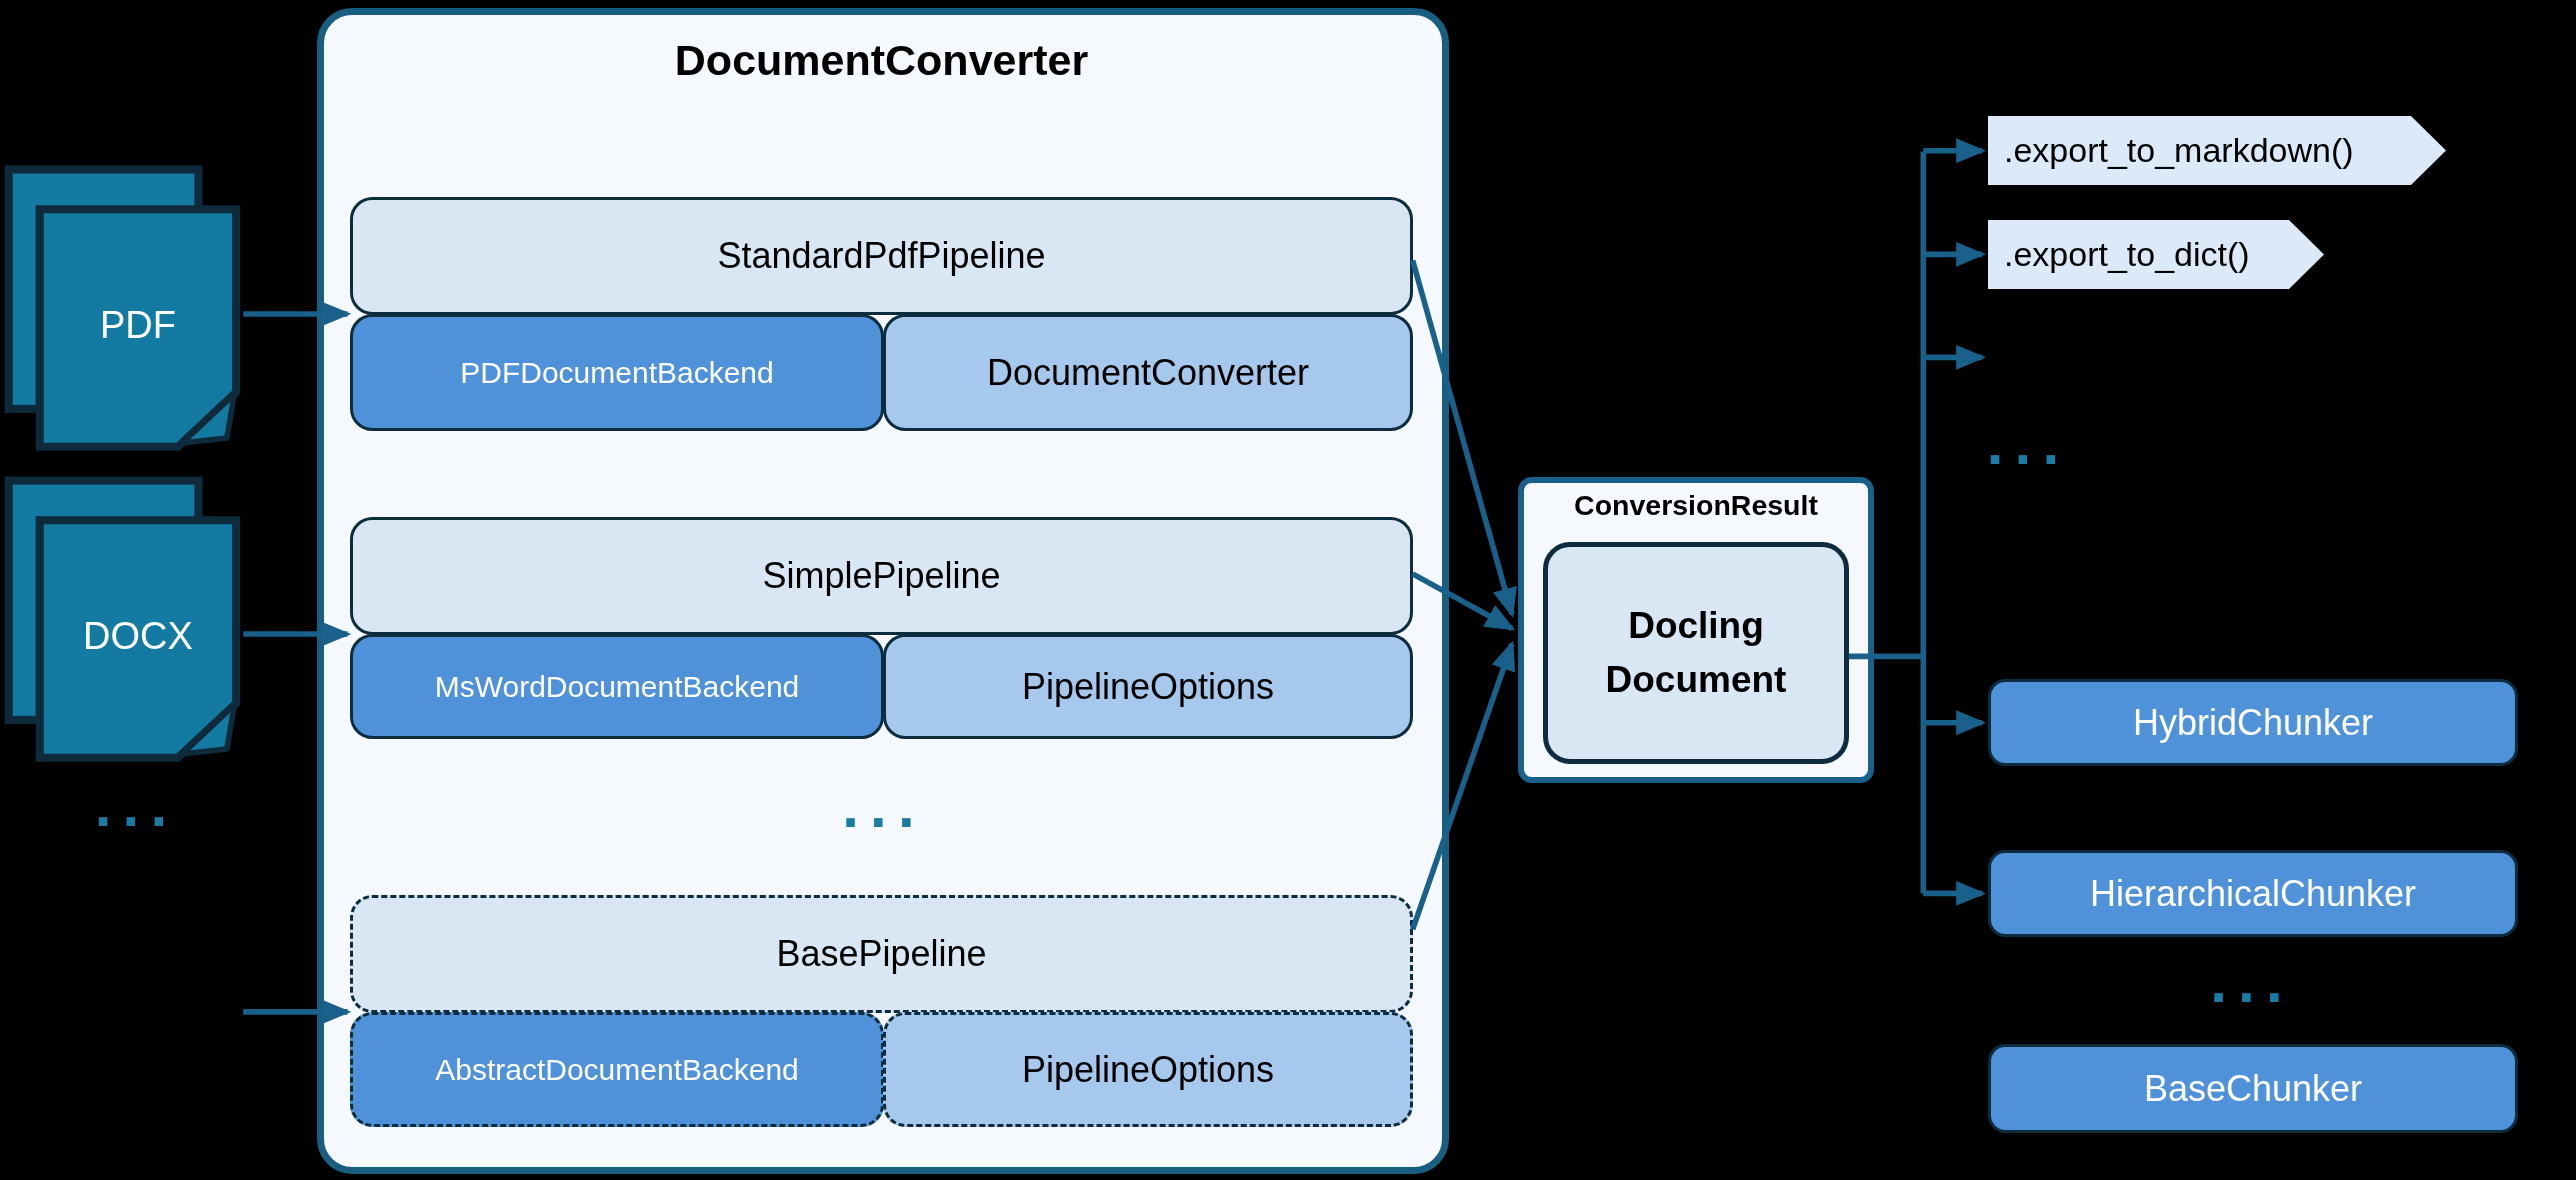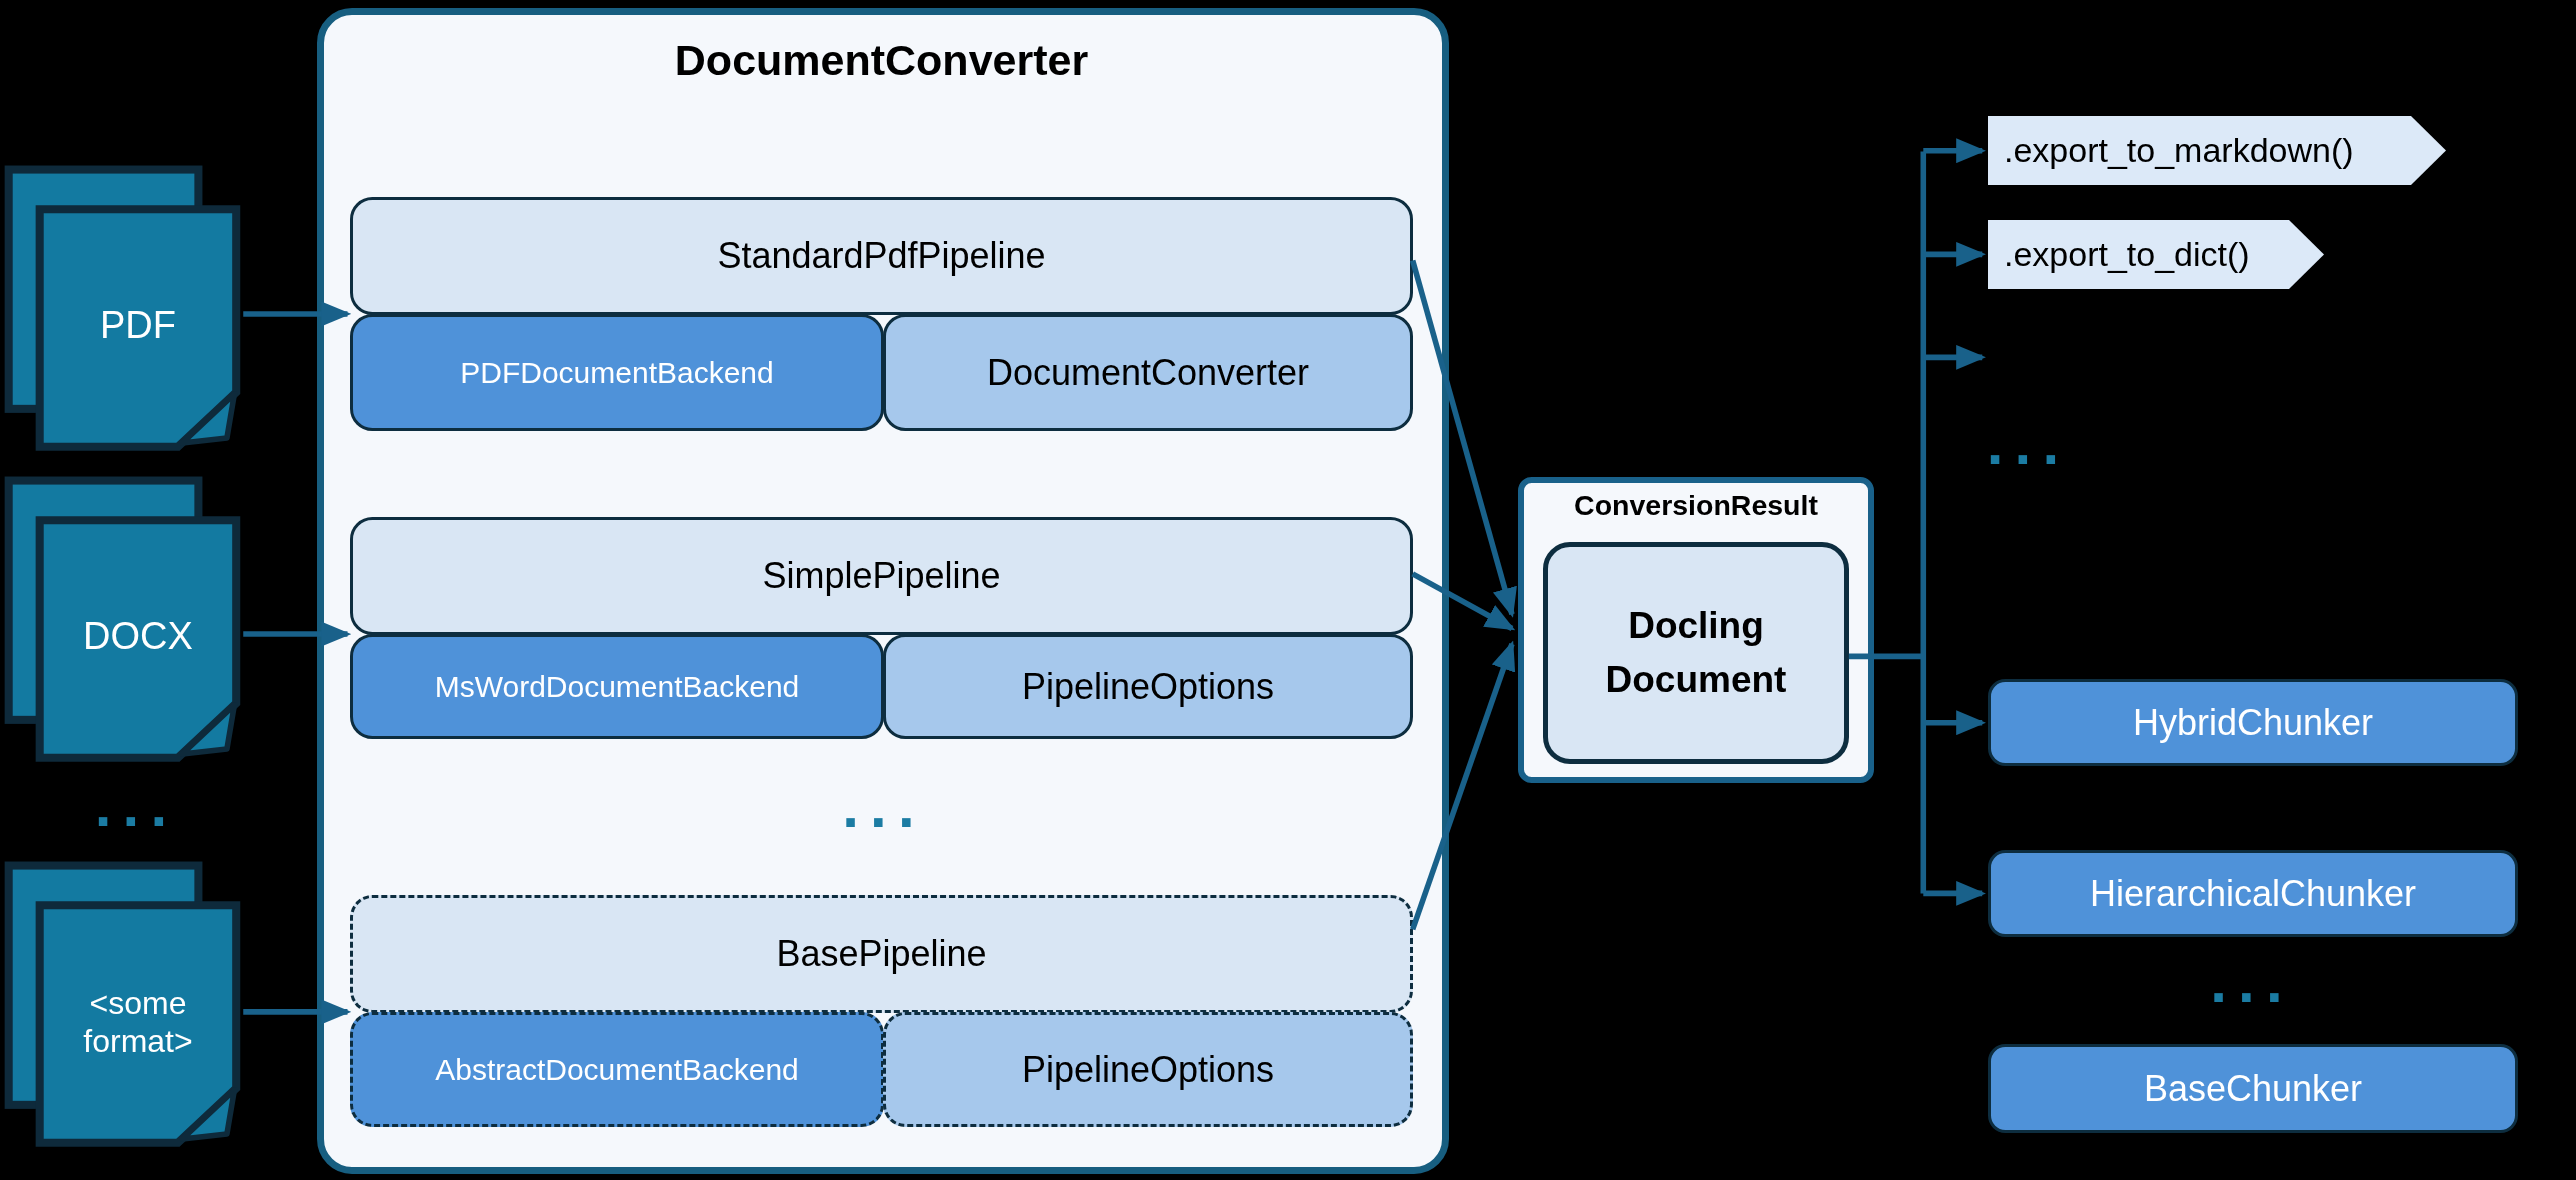--- a/index.html
+++ b/index.html
@@ -77,28 +77,20 @@
       <path class="page" d="M64,79 H381 V374 L287,462 H64 Z"></path>
       <path class="page flap" d="M294,456 L378,377 L366,448 Z"></path>
     </svg>
     <div class="doclabel">DOCX</div>
   </div>
 
   <div class="abs flexc" style="left:37px;top:771px;width:199px;height:68px">
     <span class="dots">...</span>
   </div>
 
-  <div class="abs docicon" style="top:856px">
-    <svg width="248" height="295" viewBox="0 0 400 475">
-      <rect class="page" x="14" y="15" width="306" height="386"></rect>
-      <path class="page" d="M64,79 H381 V374 L287,462 H64 Z"></path>
-      <path class="page flap" d="M294,456 L378,377 L366,448 Z"></path>
-    </svg>
-    <div class="doclabel small">&lt;some format&gt;</div>
-  </div>
 
   <div class="abs flexc box-light pipe" style="top:197px">
     <span>StandardPdfPipeline</span>
   </div>
   <div class="abs flexc box-blue backend" style="top:314px;height:117px">
     <span>PDFDocumentBackend</span>
   </div>
   <div class="abs flexc box-medium options" style="top:314px;height:117px">
     <span>DocumentConverter</span>
   </div>

